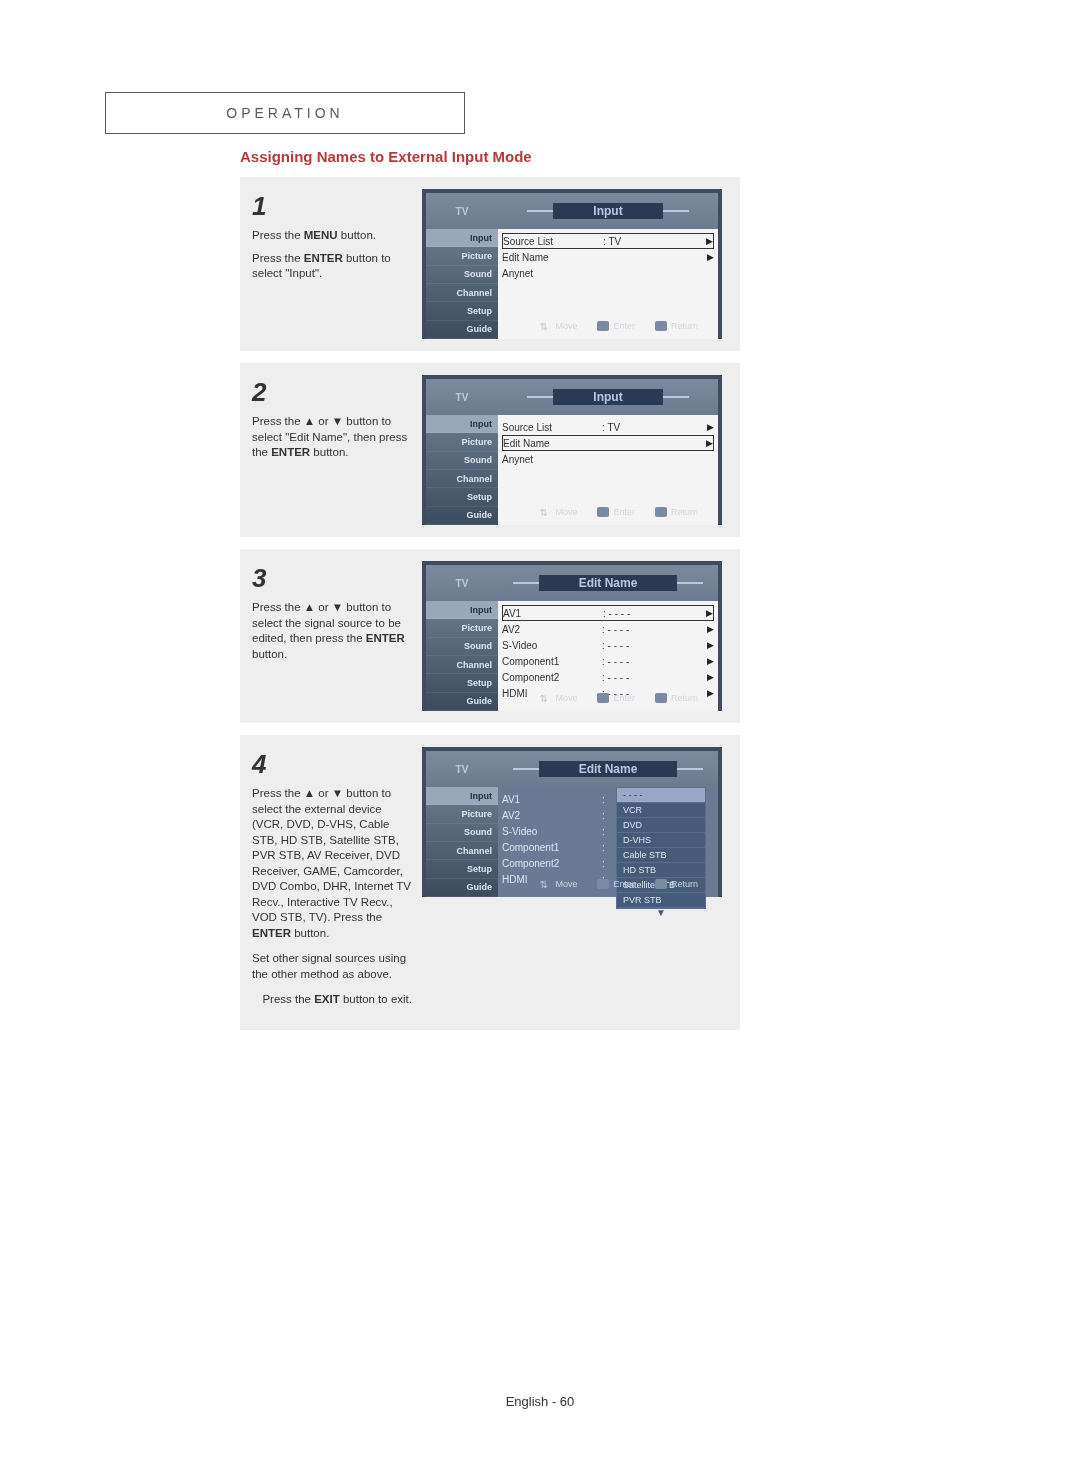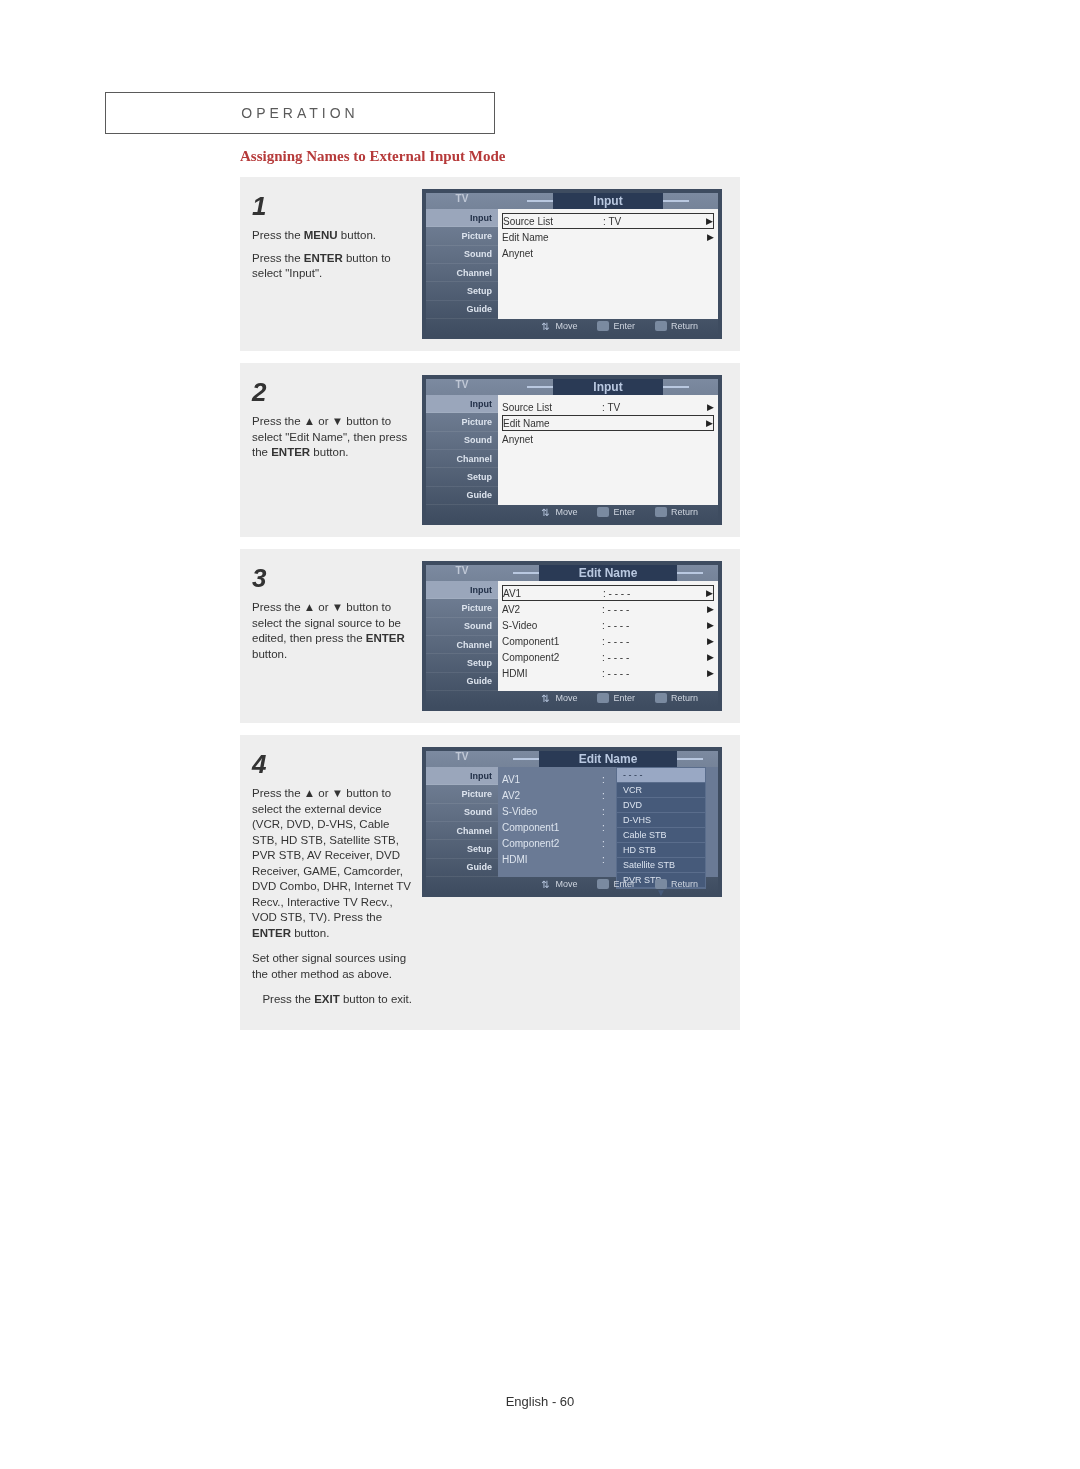--- a/index.html
+++ b/index.html
@@ -1,43 +1,43 @@
 <!DOCTYPE html>
 <html><head>
 <meta charset="utf-8">
 <style>
   * { box-sizing: border-box; margin: 0; padding: 0; }
   body { font-family: Arial, Helvetica, sans-serif; background: #fff; color: #000; }
   .page { width: 1080px; min-height: 1469px; margin: 0 auto; position: relative; padding-top: 92px; }
   .chapter-box {
     position: absolute; left: 105px; top: 92px;
-    width: 390px; height: 42px;
+    width: 360px; height: 42px;
     border: 1px solid #5a5a5a;
     display: flex; align-items: center; justify-content: center;
     letter-spacing: 4px; color: #5a5a5a; font-size: 14px;
   }
   .section-title {
     color: #b63a3a; font-weight: bold; font-size: 15px;
-    margin-left: 240px; margin-top: 56px; margin-bottom: 12px; font-family: Liberation Serif, serif;
+    margin-left: 240px; margin-top: 56px; margin-bottom: 12px;
   }
   .steps { margin-left: 240px; }
   .step {
     background: #eeeeee; width: 500px;
     padding: 12px; margin-bottom: 12px;
     display: flex; gap: 10px;
   }
   .step-text { width: 160px; font-size: 11.5px; line-height: 1.35; color: #333; }
   .step-num { font-size: 26px; font-weight: 900; font-style: italic; margin-bottom: 4px; }
   .osd {
     width: 300px; height: 150px;
     border: 4px solid #3e4c60;
     background: linear-gradient(#7c8aa0, #3e4c60);
     position: relative; color: #d0d6e0; font-size: 10px;
   }
-  .osd-topbar { display: flex; height: 16px; align-items: flex-start; }
+  .osd-topbar { display: flex; height: 36px; align-items: center; }
   .osd-tv { width: 72px; text-align: center; font-weight: bold; font-size: 10px; color: #c0c8d6; }
   .osd-title-wrap { flex: 1; display: flex; align-items: center; justify-content: center; }
   .osd-title {
     background: #2a3a55; color: #b9c8e0; font-weight: bold; font-size: 12px;
     padding: 1px 40px; position: relative;
   }
   .osd-title::before, .osd-title::after {
     content: ""; position: absolute; top: 50%; width: 26px; height: 2px;
     background: #b9c8e0; transform: translateY(-50%);
   }
@@ -55,21 +55,21 @@
   .osd-row { display: flex; align-items: center; height: 16px; padding: 0 0; }
   .osd-row-name { width: 100px; }
   .osd-row-val { width: 70px; }
   .osd-row-arr { margin-left: auto; font-size: 9px; color: #222; }
   .osd-row.boxed { border: 1px solid #333; }
   .osd-footer {
     position: absolute; left: 0; right: 0; bottom: 0; height: 18px;
     display: flex; gap: 20px; justify-content: flex-end; align-items: center;
     padding-right: 20px; font-size: 9px; color: #d0d6e0;
   }
-  .osd-foot-item { display: flex; gap: 4px; align-items: center; text-align: center; }
+  .osd-foot-item { display: flex; gap: 4px; align-items: center; }
   .fi { display: inline-block; width: 12px; height: 10px; border-radius: 2px; }
   .fi-move::before { content: "⇅"; color: #b9c8e0; font-size: 10px; }
   .fi-enter { background: #7a8aa0; }
   .fi-return { background: #7a8aa0; }
   .dropdown {
     position: absolute; right: 12px; top: 0;
     width: 90px; background: #465a7a; border: 1px solid #5a6d8c;
     font-size: 9px; color: #dce4f0;
   }
   .dropdown-item { padding: 2px 6px; border-bottom: 1px solid #5a6d8c; }

